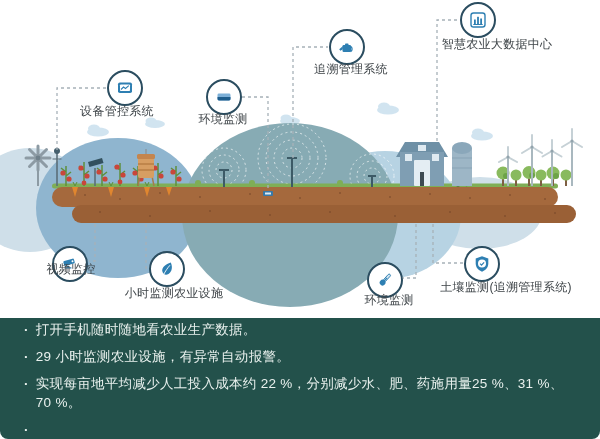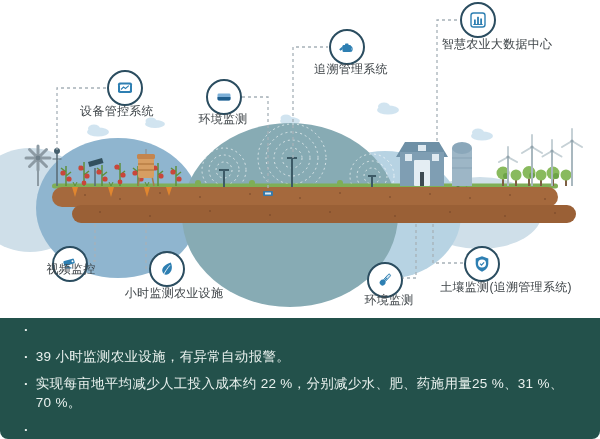--- a/index.html
+++ b/index.html
@@ -341,24 +341,25 @@
       <path d="M10 2.2 L16.3 4.6 V9.3 C16.3 13.6 13.7 16.2 10 17.8 C6.3 16.2 3.7 13.6 3.7 9.3 V4.6 Z" fill="#2e7fb2"></path>
       <circle cx="10" cy="9.6" r="4" fill="#fff"></circle>
       <path d="M8.1 9.7 L9.5 11.1 L12.1 8.3" stroke="#2e7fb2" stroke-width="1.2" fill="none"></path>
     </svg>
   </div>
   <div class="node-label l8">土壤监测(追溯管理系统)</div>
 
   <div class="panel">
     <div class="note">
       <span class="dot">·</span>
+      <span>打开手机随时随地看农业生产数据。</span>
     </div>
     <div class="note">
       <span class="dot">·</span>
-      <span>39 小时监测农业设施，有异常自动报警。</span>
+      <span>29 小时监测农业设施，有异常自动报警。</span>
     </div>
     <div class="note">
       <span class="dot">·</span>
       <span>实现每亩地平均减少人工投入成本约 22 %，分别减少水、肥、药施用量25 %、31 %、70 %。</span>
     </div>
     <div class="note">
       <span class="dot">·</span>
     </div>
   </div>
 

